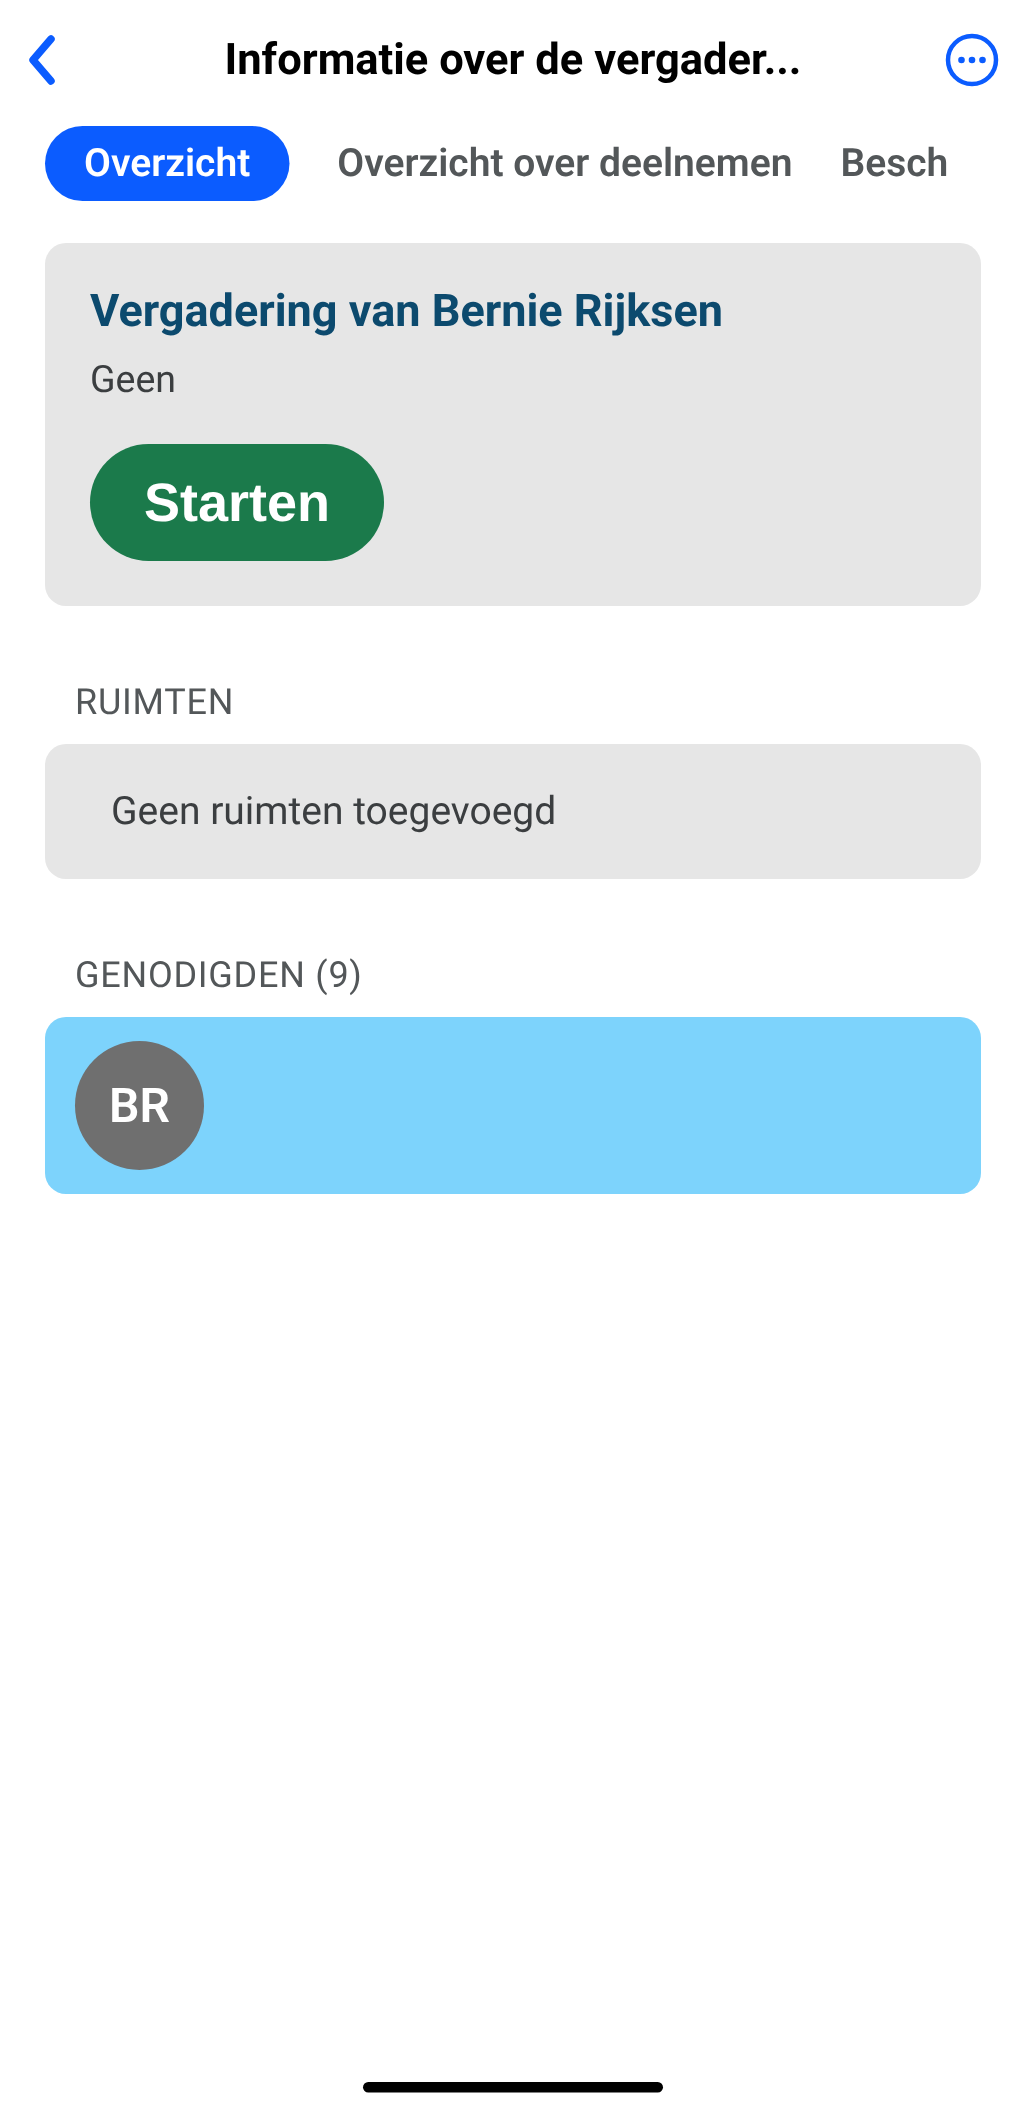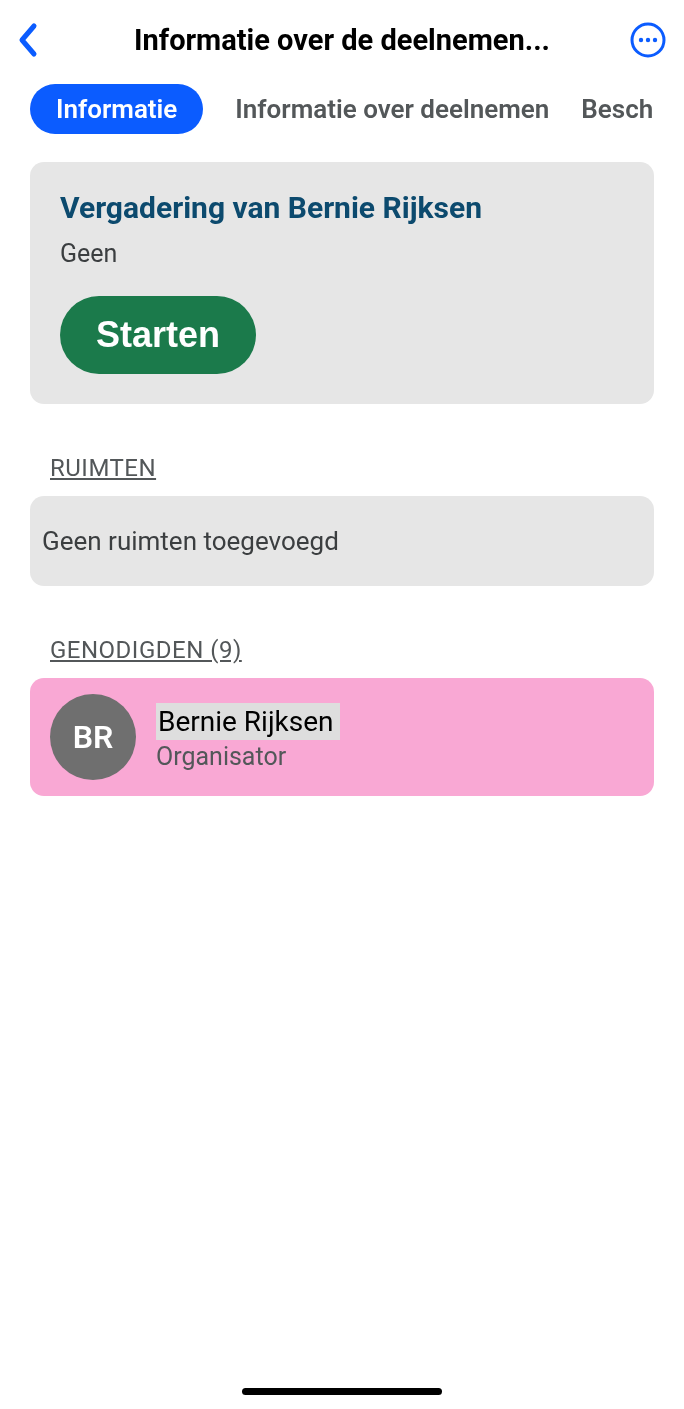--- a/index.html
+++ b/index.html
@@ -91,34 +91,33 @@
     padding: 18px 36px;
     font-size: 36px;
     font-weight: 600;
     cursor: pointer;
   }
   .section-label {
     font-size: 24px;
     color: #535759;
     letter-spacing: 0.5px;
     padding: 0 72px 14px 50px;
-    text-decoration: underline;
   }
   .section-card {
     background: #e6e6e6;
     border-radius: 14px;
     margin: 0 30px 50px 30px;
-    padding: 30px 12px;
+    padding: 30px 44px;
   }
   .empty-text {
     font-size: 26px;
     color: #3b3e40;
   }
   .invitee-card {
-    background: #f9a8d4;
+    background: #7dd3fc;
     border-radius: 14px;
     margin: 0 30px;
     padding: 16px 20px;
     display: flex;
     align-items: center;
     gap: 20px;
   }
   .avatar {
     width: 86px;
     height: 86px;
@@ -158,50 +157,46 @@
 </style>
 </head>
 <body>
 
 <div class="header">
   <div class="back-btn">
     <svg width="22" height="36" viewBox="0 0 22 36" fill="none">
       <path d="M18 4 L6 18 L18 32" stroke="#0b5cff" stroke-width="5" stroke-linecap="round" stroke-linejoin="round"></path>
     </svg>
   </div>
-  <div class="title">Informatie over de deelnemen...</div>
+  <div class="title">Informatie over de vergader...</div>
   <div class="more-btn">
     <svg width="38" height="38" viewBox="0 0 38 38">
       <circle cx="19" cy="19" r="16" stroke="#0b5cff" stroke-width="3" fill="none"></circle>
       <circle cx="12" cy="19" r="2.2" fill="#0b5cff"></circle>
       <circle cx="19" cy="19" r="2.2" fill="#0b5cff"></circle>
       <circle cx="26" cy="19" r="2.2" fill="#0b5cff"></circle>
     </svg>
   </div>
 </div>
 
 <div class="tabs">
-  <div class="tab active">Informatie</div>
-  <div class="tab">Informatie over deelnemen</div>
+  <div class="tab active">Overzicht</div>
+  <div class="tab">Overzicht over deelnemen</div>
   <div class="tab">Besch</div>
 </div>
 
 <div class="card">
   <div class="meeting-title">Vergadering van Bernie Rijksen</div>
   <div class="meeting-line">Geen</div>
   <button class="start-btn">Starten</button>
 </div>
 
 <div class="section-label">RUIMTEN</div>
 <div class="section-card">
   <div class="empty-text">Geen ruimten toegevoegd</div>
 </div>
 
 <div class="section-label">GENODIGDEN (9)</div>
 <div class="invitee-card">
   <div class="avatar">BR</div>
-  <div class="invitee-info">
-    <div class="invitee-name">Bernie Rijksen</div>
-    <div class="invitee-role">Organisator</div>
-  </div>
 </div>
 
 <div class="home-indicator"></div>
 
 </body></html>

